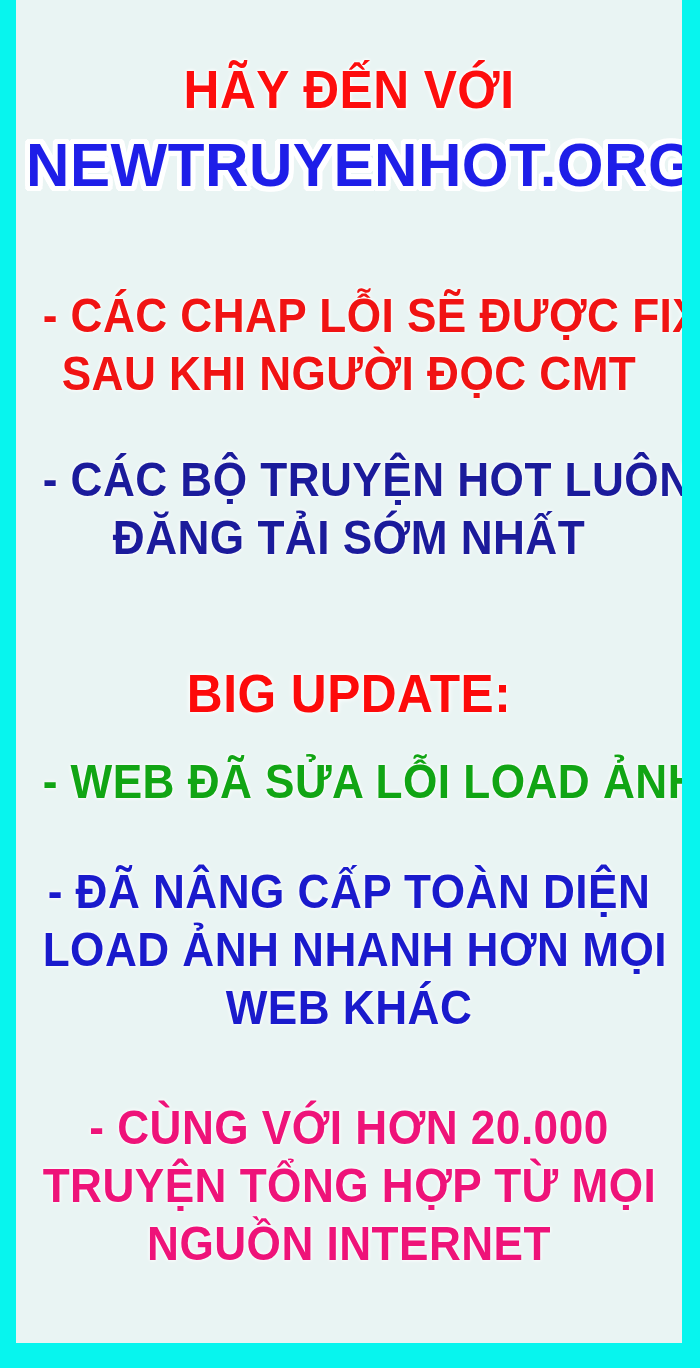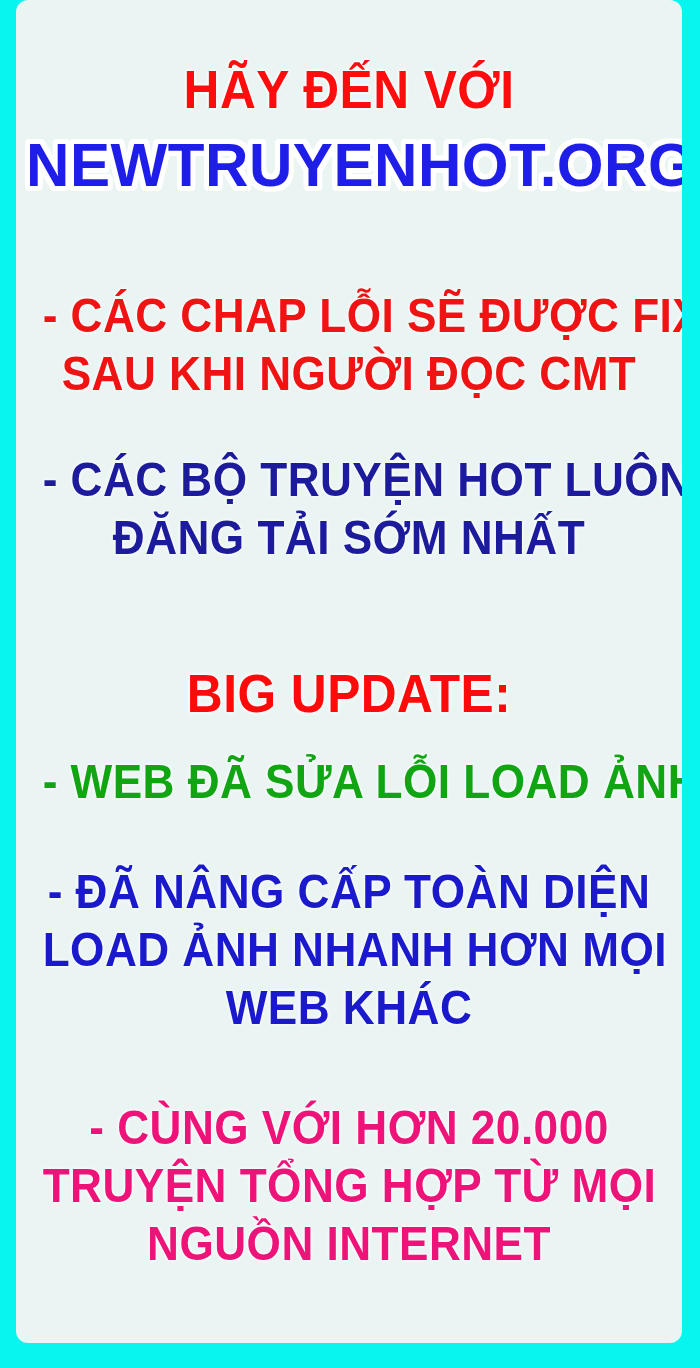--- a/index.html
+++ b/index.html
@@ -25,21 +25,20 @@
     position: absolute;
     left: 16px;
     top: 0px;
     width: 666px;
     height: 1343px;
     background: #E9F4F3;
     display: flex;
     flex-direction: column;
     align-items: center;
     overflow: hidden;
-    border-radius: 12px;
   }
 
   .bottom-band {
     position: absolute;
     left: 0;
     top: 1343px;
     width: 700px;
     height: 25px;
     background: #07F5EE;
   }

